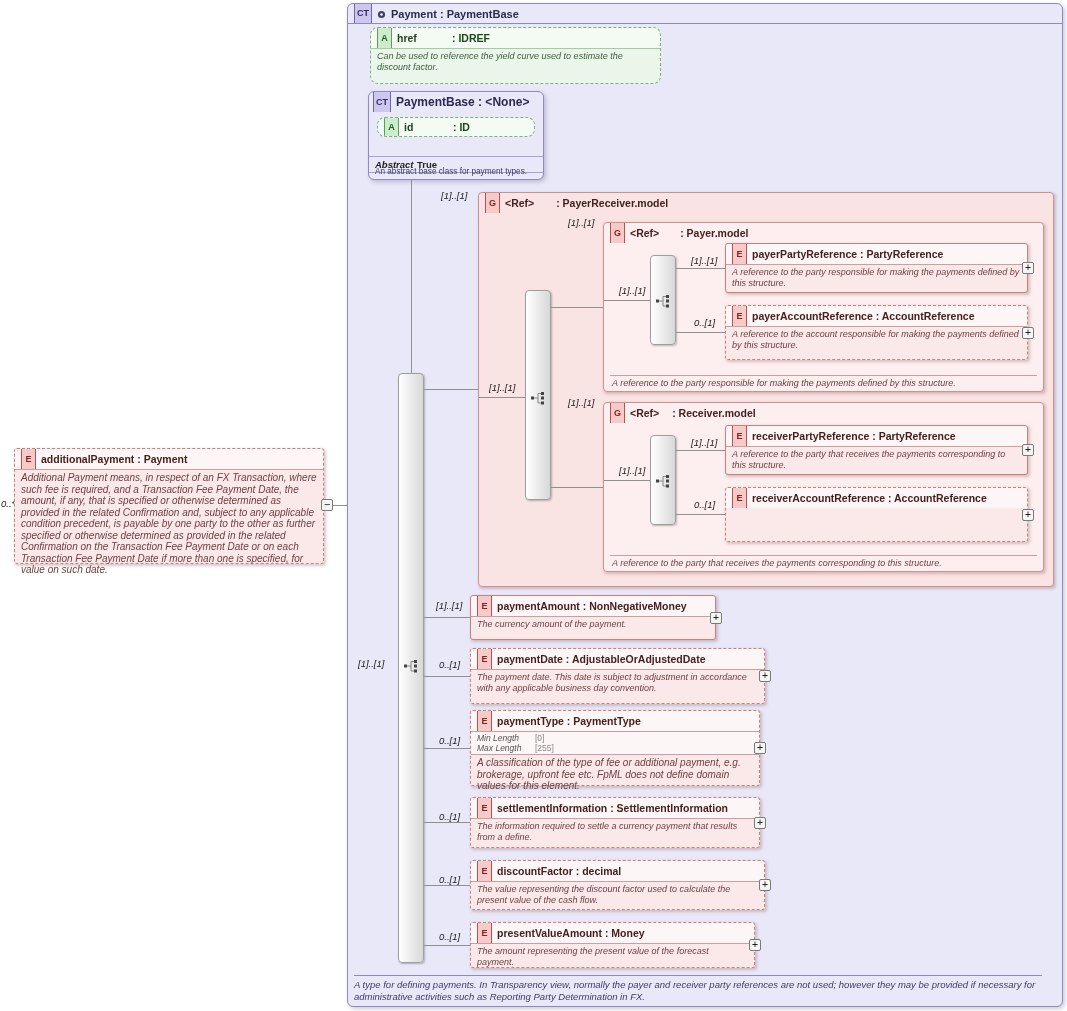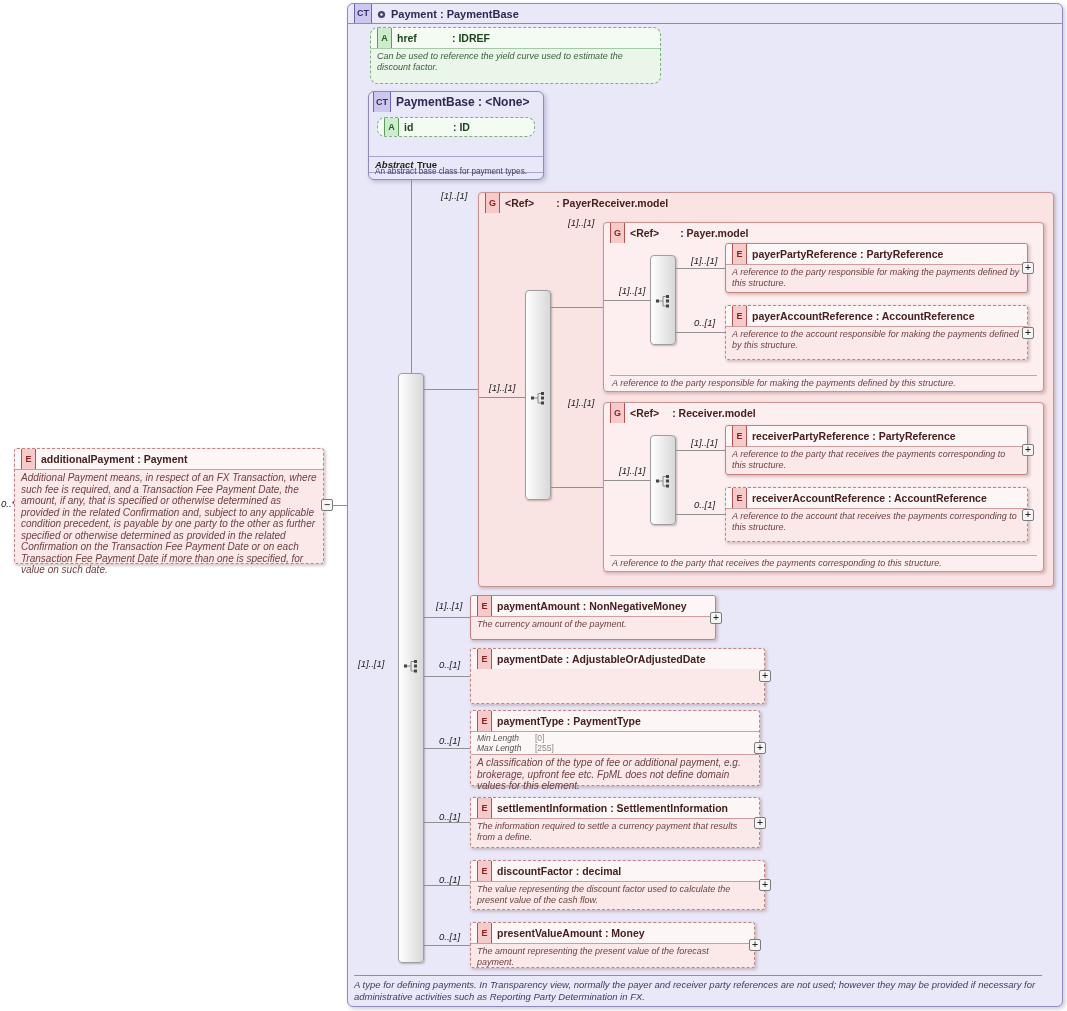--- a/index.html
+++ b/index.html
@@ -213,40 +213,40 @@
     <div class="desc">A reference to the party that receives the payments corresponding to this structure.</div>
     <div class="toggle expand">+</div>
   </div>
 
   <span class="card" style="left:694px;top:499px">0..[1]</span>
   <div class="box elem dashed" style="left:725px;top:487px;width:303px;height:55px">
     <div class="hd">
       <span class="badge e">E</span>
       <span class="etitle">receiverAccountReference : AccountReference</span>
     </div>
-    <div class="desc">A reference to the account that receives the payments corresponding to this structure.</div>
     <div class="toggle expand">+</div>
   </div>
 
   <span class="card" style="left:436px;top:600px">[1]..[1]</span>
   <div class="box elem" style="left:470px;top:595px;width:246px;height:45px">
     <div class="hd">
       <span class="badge e">E</span>
       <span class="etitle">paymentAmount : NonNegativeMoney</span>
     </div>
     <div class="desc">The currency amount of the payment.</div>
     <div class="toggle expand">+</div>
   </div>
 
   <span class="card" style="left:439px;top:659px">0..[1]</span>
   <div class="box elem dashed" style="left:470px;top:648px;width:295px;height:56px">
     <div class="hd">
       <span class="badge e">E</span>
       <span class="etitle">paymentDate : AdjustableOrAdjustedDate</span>
     </div>
+    <div class="desc">The payment date. This date is subject to adjustment in accordance with any applicable business day convention.</div>
     <div class="toggle expand">+</div>
   </div>
 
   <span class="card" style="left:439px;top:735px">0..[1]</span>
   <div class="box elem dashed" style="left:470px;top:710px;width:290px;height:76px">
     <div class="hd">
       <span class="badge e">E</span>
       <span class="etitle">paymentType : PaymentType</span>
     </div>
     <div class="facets">

